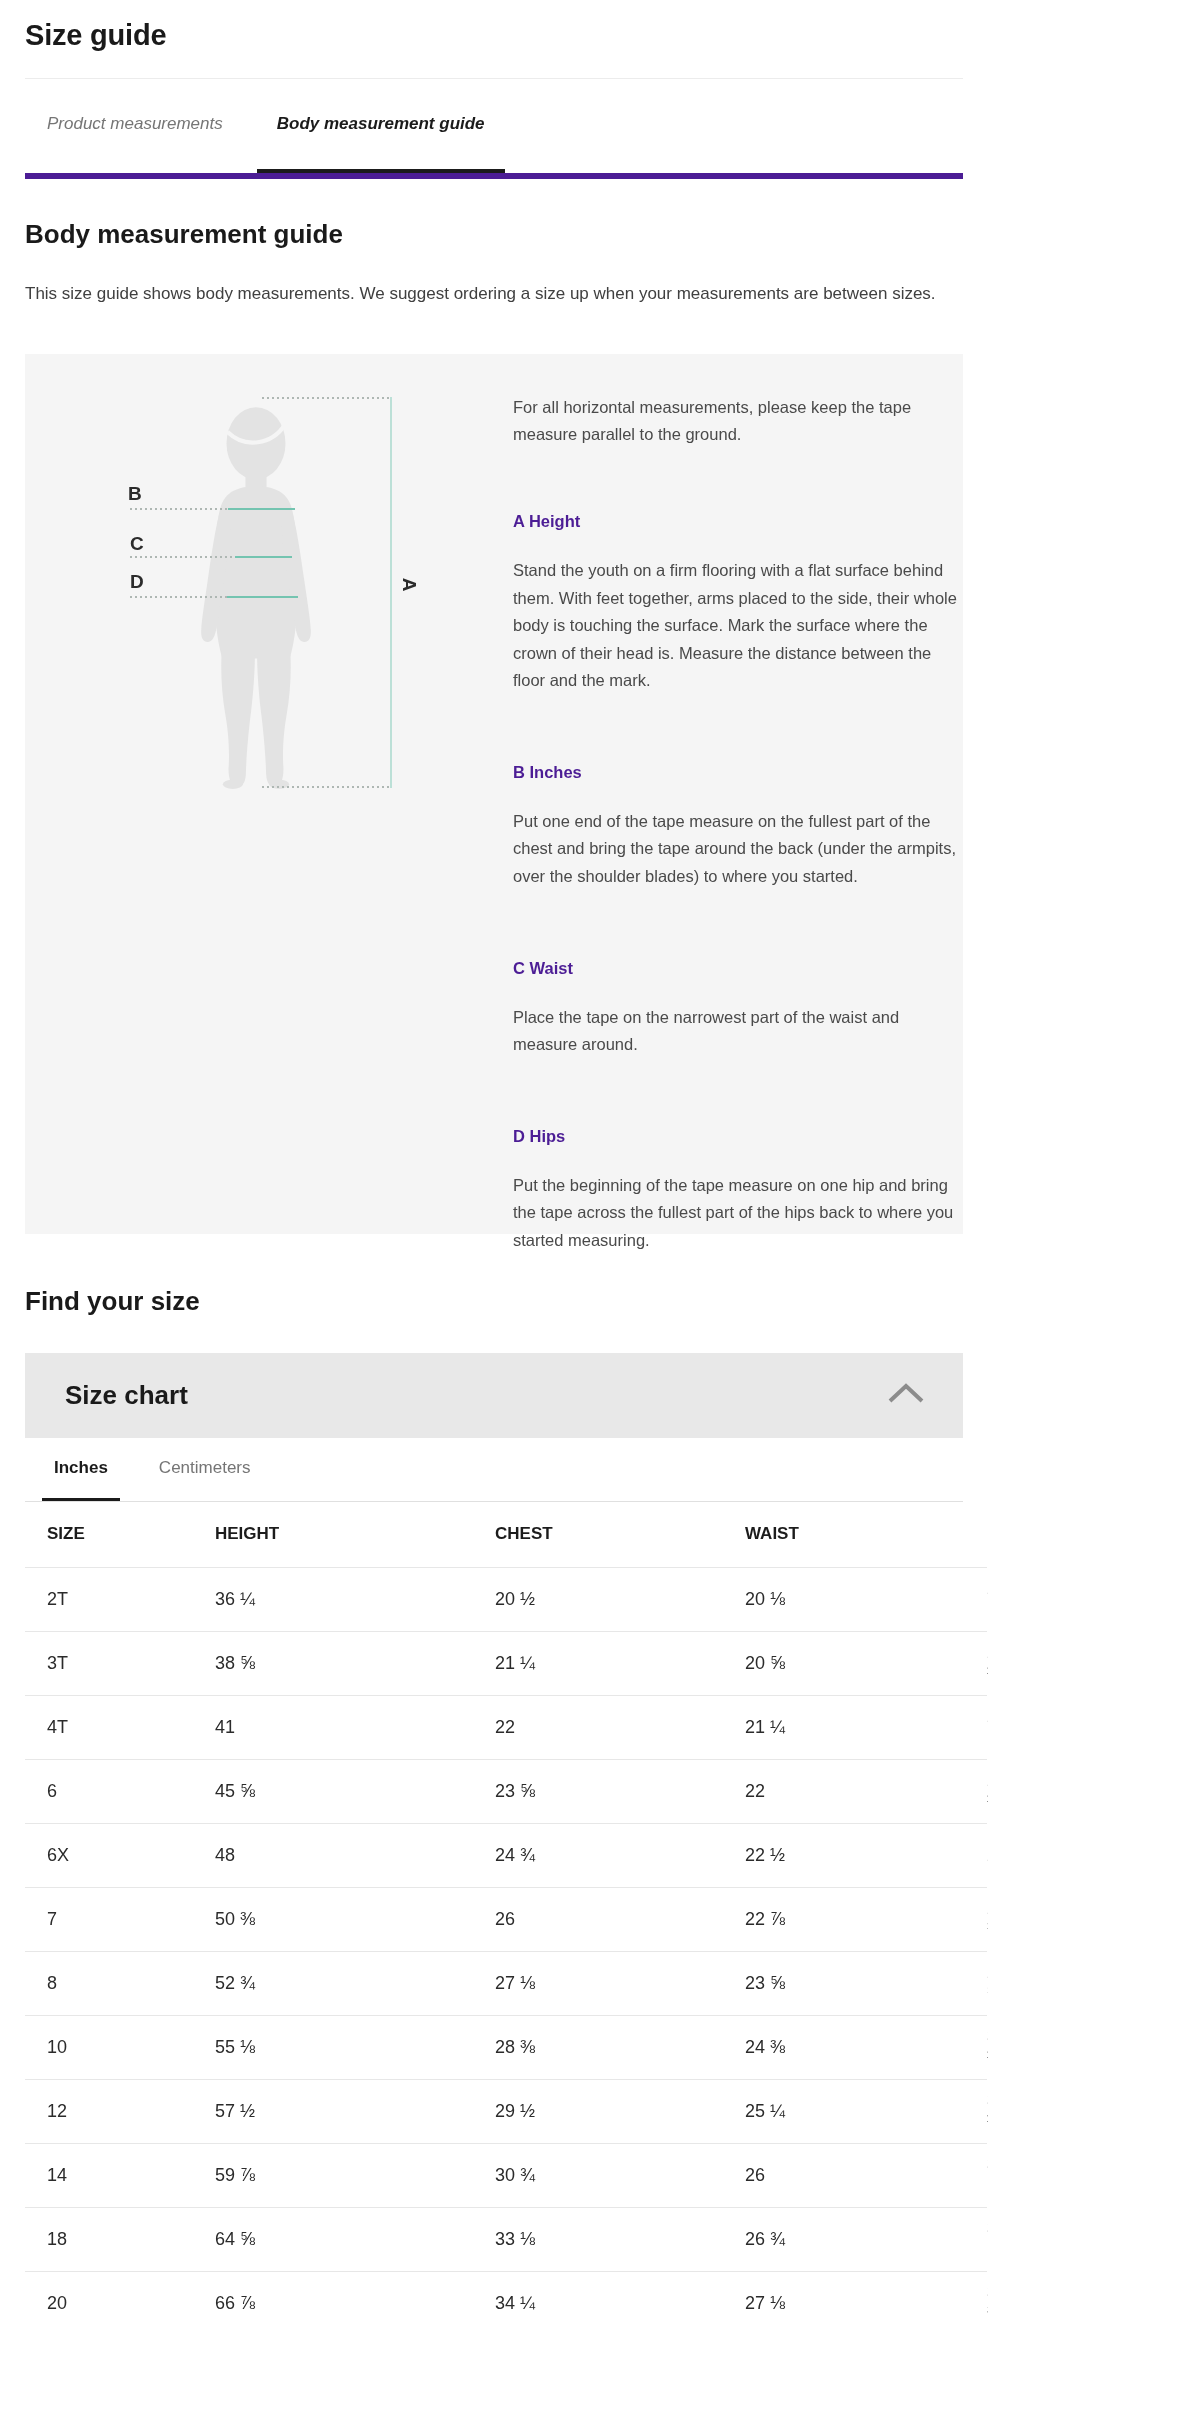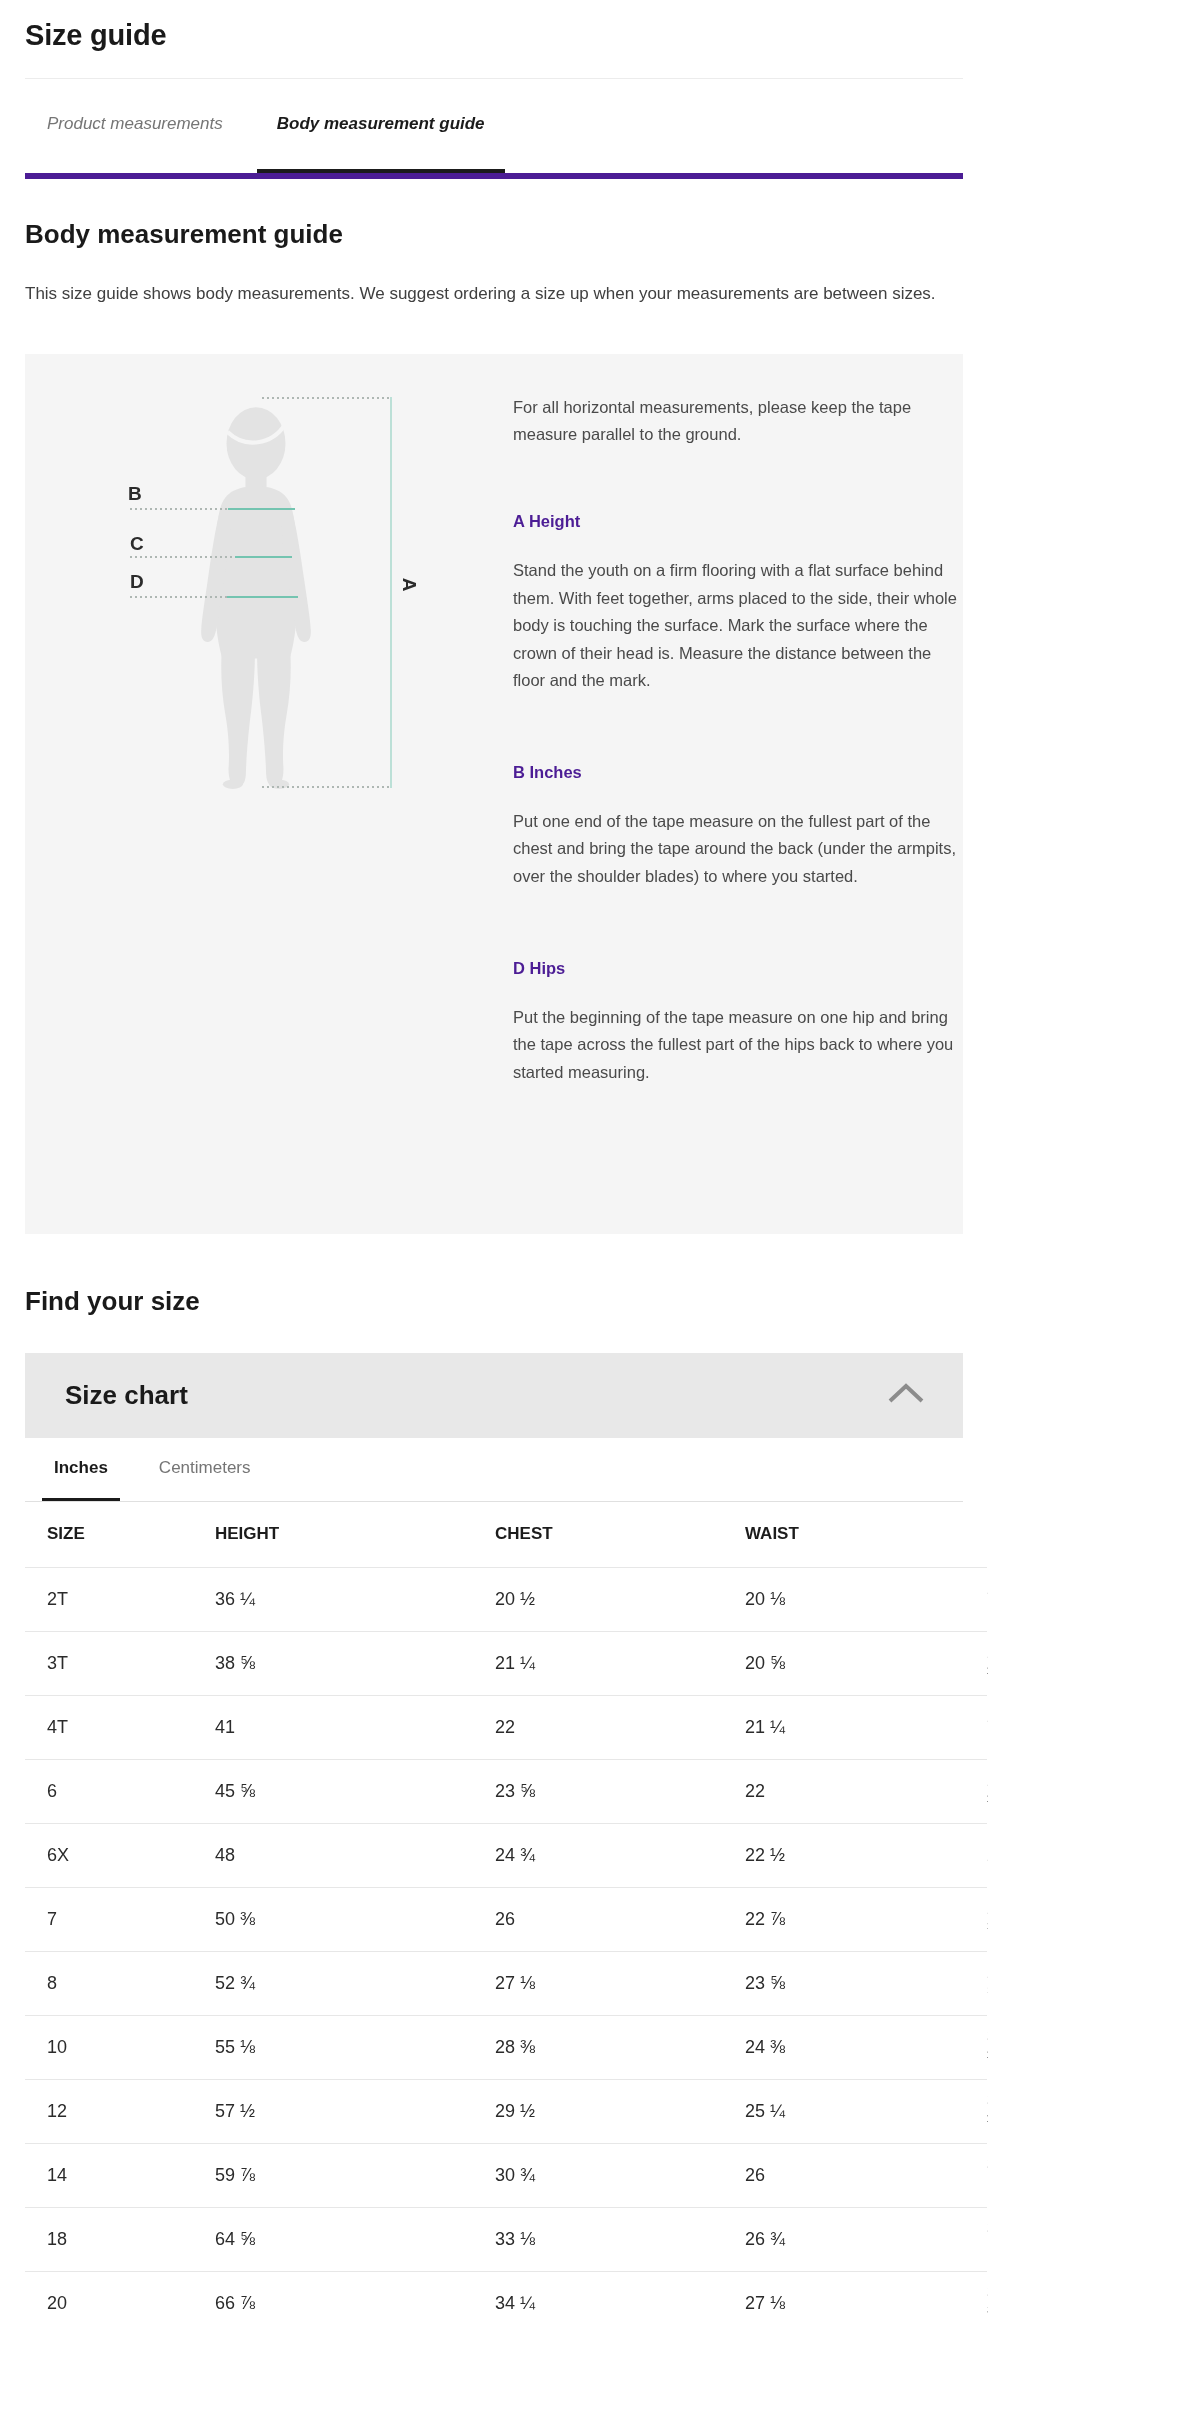--- a/index.html
+++ b/index.html
@@ -109,20 +109,24 @@
       <div>
           <div class="msec">
             <h3>A Height</h3>
             <p>Stand the youth on a firm flooring with a flat surface behind them. With feet together, arms placed to the side, their whole body is touching the surface. Mark the surface where the crown of their head is. Measure the distance between the floor and the mark.</p>
           </div>
           <div class="msec">
             <h3>B Inches</h3>
             <p>Put one end of the tape measure on the fullest part of the chest and bring the tape around the back (under the armpits, over the shoulder blades) to where you started.</p>
           </div>
           <div class="msec">
+            <h3>C Waist</h3>
+            <p>Place the tape on the narrowest part of the waist and measure around.</p>
+          </div>
+          <div class="msec">
             <h3>D Hips</h3>
             <p>Put the beginning of the tape measure on one hip and bring the tape across the fullest part of the hips back to where you started measuring.</p>
           </div>
         </div>
     </div>
   </div>
 
   <div class="h2b">Find your size</div>
 
   <div class="chart-card">

